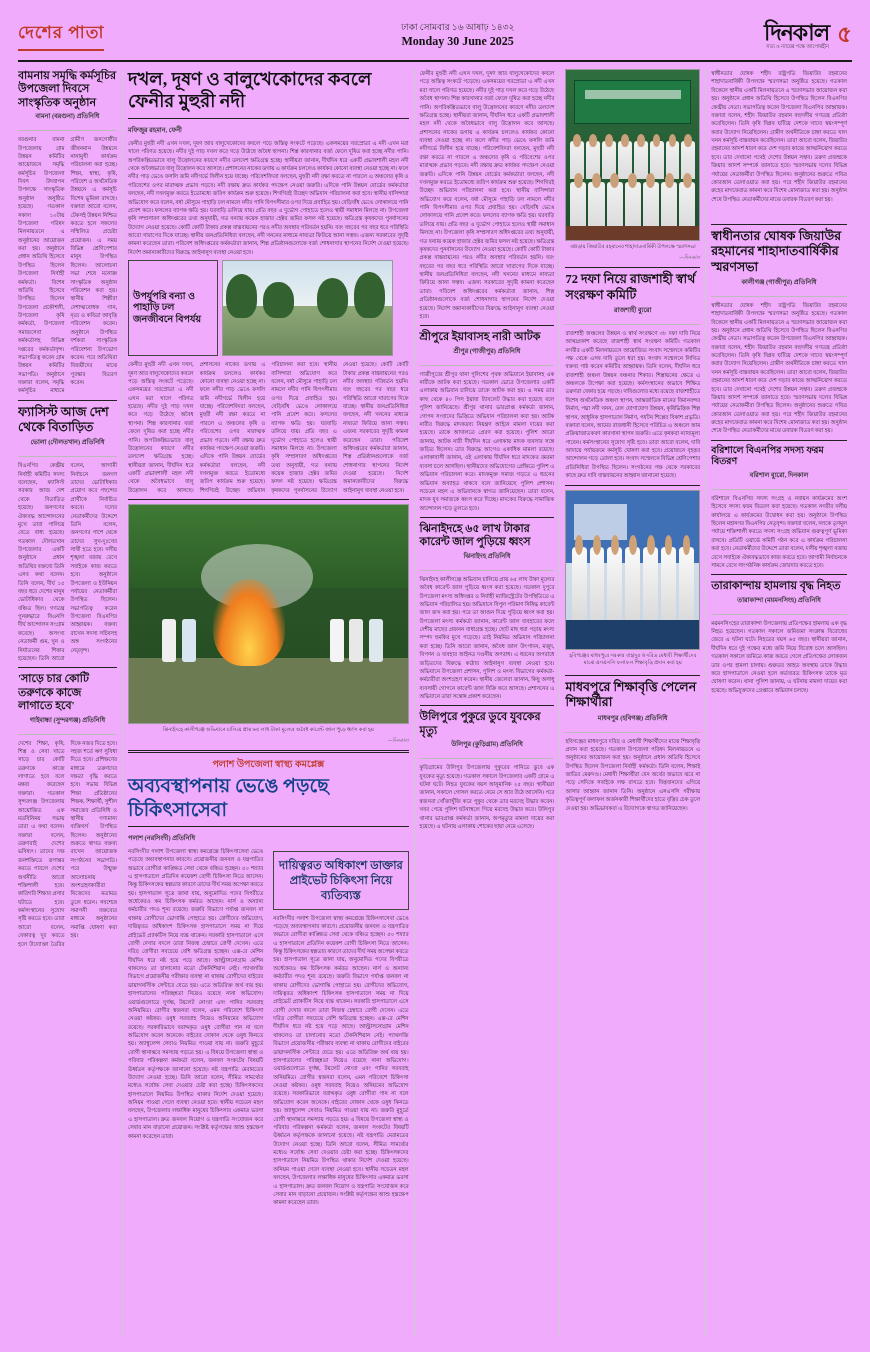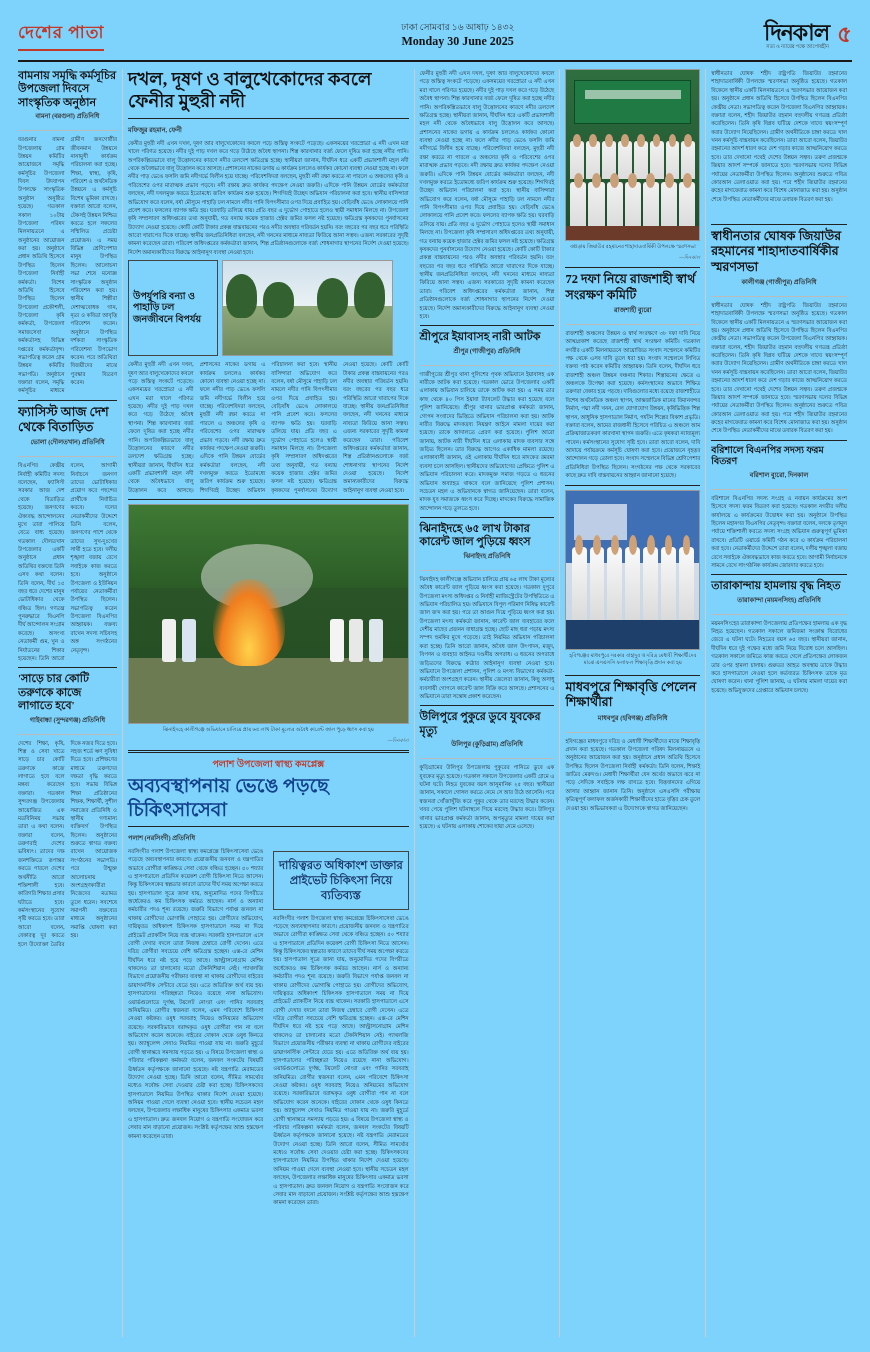--- a/index.html
+++ b/index.html
@@ -8,21 +8,21 @@
     width: 870px; height: 1352px;
     background: #ffffff;
     font-family: "Liberation Serif", serif;
     color: #111;
     overflow: hidden;
   }
   .page {
     position: relative;
     width: 870px; height: 1352px;
     padding: 16px 18px 10px 18px;
-    background: #7dd3fc;
+    background: #f0abfc;
   }
 
   
   .masthead {
     display: flex; align-items: center; justify-content: space-between;
     border-bottom: 2px solid #1a1a1a;
     padding-bottom: 6px;
     height: 46px;
   }
   .mast-left {

